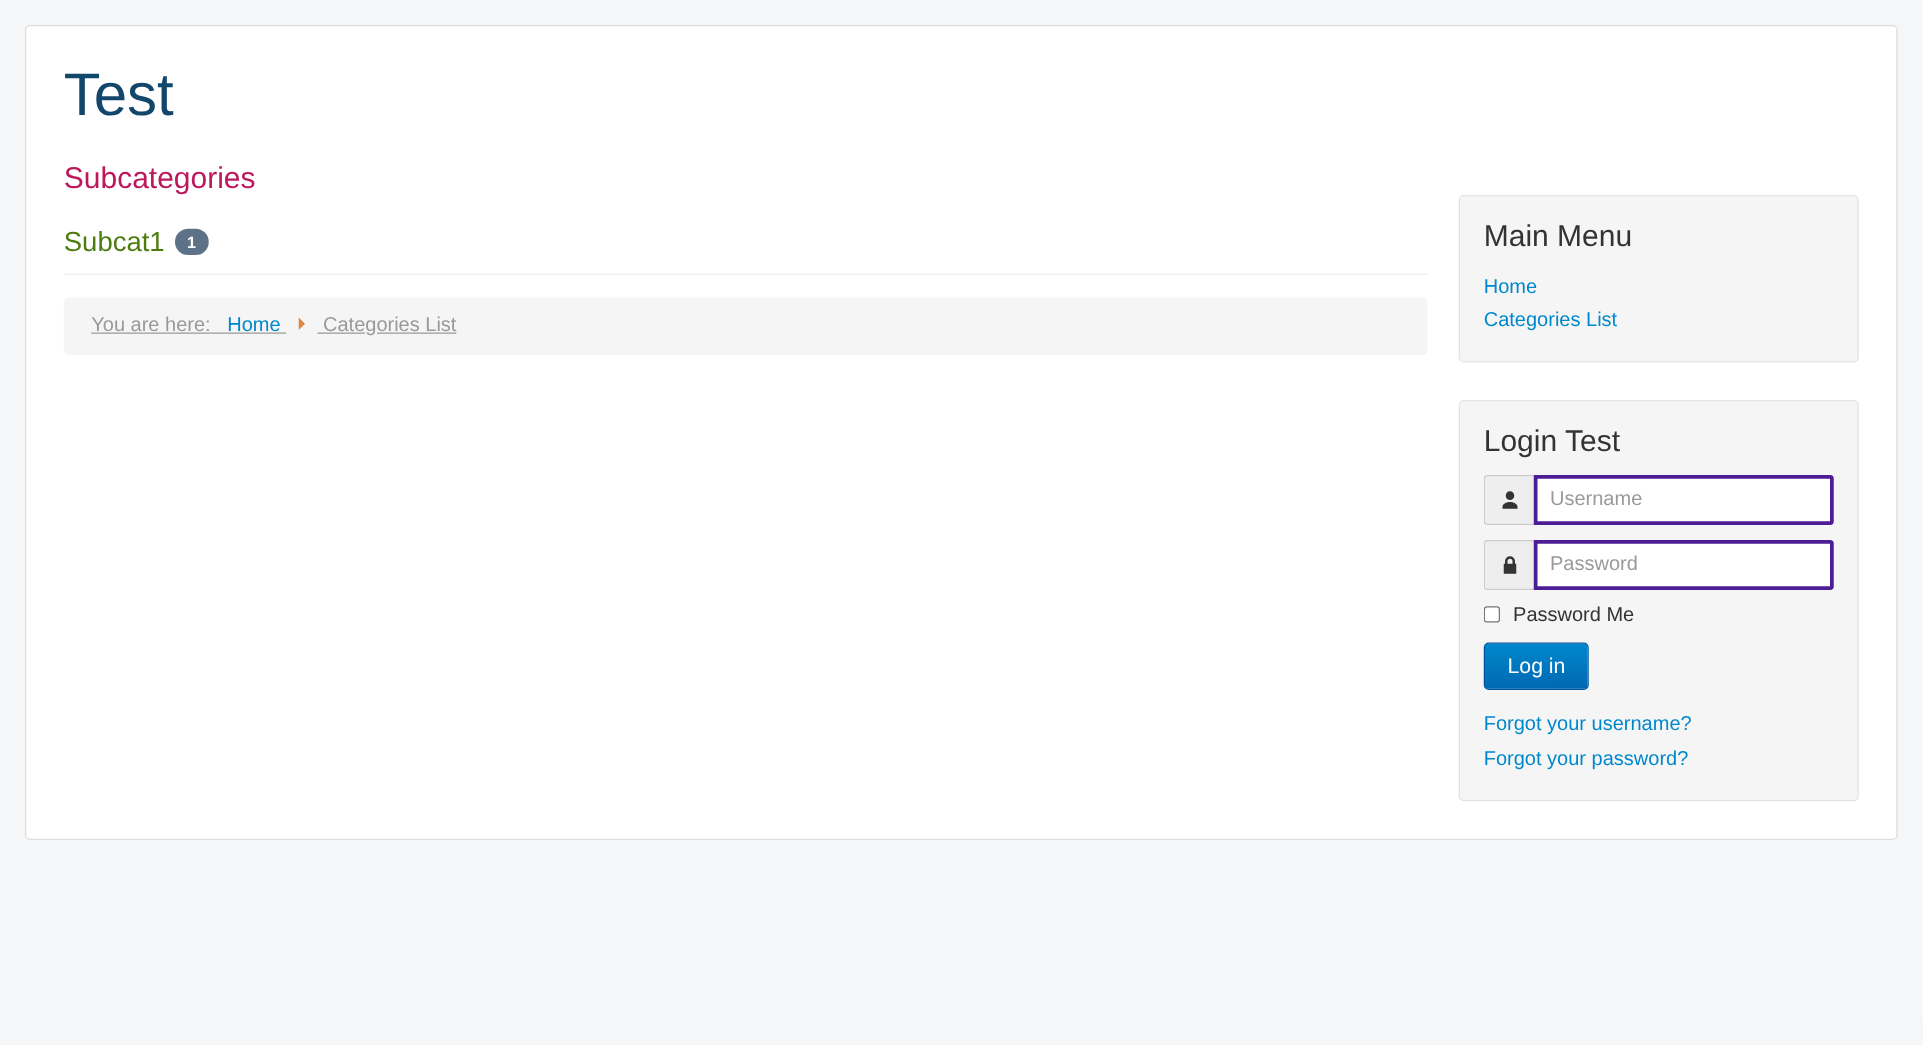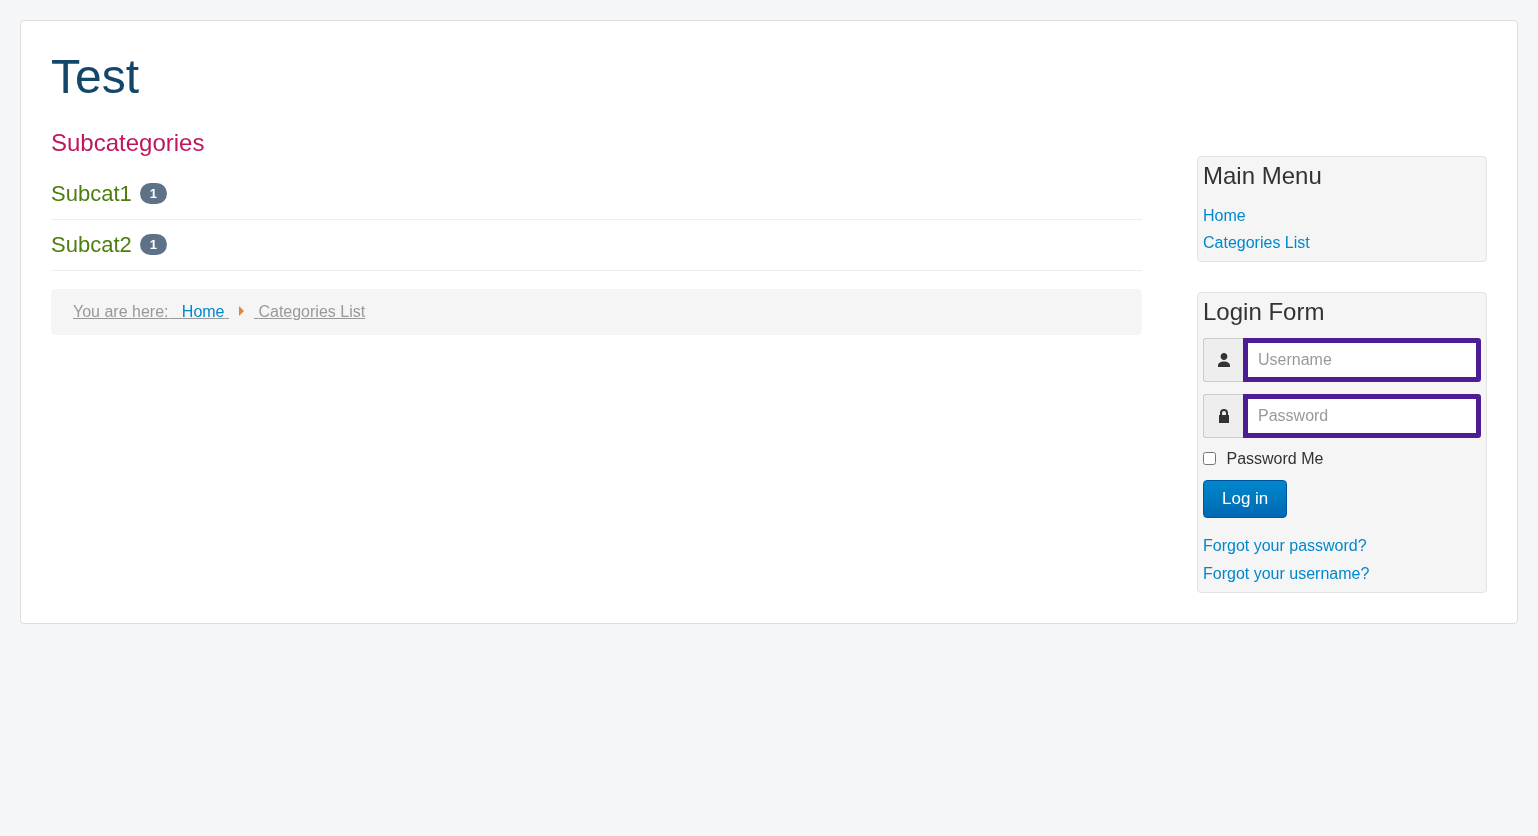--- a/index.html
+++ b/index.html
@@ -78,23 +78,22 @@
   border-left: 5px solid #e0863f;
   margin: 0 10px;
   vertical-align: 1px;
 }
 .breadcrumb .current { color: #999; }
 
 .well {
   background: #f5f5f5;
   border: 1px solid #e3e3e3;
   border-radius: 4px;
-  padding: 5px;
+  padding: 19px;
   margin-top: 115px;
-  margin-left: 30px;
 }
 .well + .well { margin-top: 30px; }
 .well h3 {
   font-size: 24px;
   font-weight: 500;
   color: #333;
   margin-bottom: 12px;
 }
 .menu-list { list-style: none; }
 .menu-list li a {
@@ -113,21 +112,21 @@
   border-radius: 3px 0 0 3px;
   display: flex;
   align-items: center;
   justify-content: center;
   color: #333;
 }
 .input-group input {
   flex: 1;
   padding: 8px 10px;
   font-size: 16px;
-  border: 5px solid #4c1d95;
+  border: 3px solid #4c1d95;
   border-radius: 0 3px 3px 0;
   color: #0f172a;
   min-width: 0;
 }
 .input-group input::placeholder { color: #999; }
 .checkbox-row { margin-bottom: 12px; font-size: 16px; color: #333; }
 .checkbox-row input { margin-right: 6px; vertical-align: -1px; }
 
 .btn-primary {
   background: linear-gradient(#08c, #0068b3);
@@ -151,24 +150,20 @@
   <div class="layout">
     <div class="main">
 
       <h1 class="page-title">Test</h1>
 
       <h3 class="section-head">Subcategories</h3>
 
       <ul class="subcat-list">
         <li>
           <a href="#">Subcat1</a>
-          <span class="badge">1</span>
-        </li>
-        <li>
-          <a href="#">Subcat2</a>
           <span class="badge">1</span>
         </li>
       </ul>
 
       <div class="breadcrumb">
         <span>You are here:</span>&nbsp;&nbsp;
         <a href="#">Home</a>
         <span class="bc-sep"></span>
         <span class="current">Categories List</span>
       </div>
@@ -179,21 +174,21 @@
 
       <div class="well">
         <h3>Main Menu</h3>
         <ul class="menu-list">
           <li><a href="#">Home</a></li>
           <li><a href="#">Categories List</a></li>
         </ul>
       </div>
 
       <div class="well">
-        <h3>Login Form</h3>
+        <h3>Login Test</h3>
 
         <div class="input-group">
           <span class="input-addon">
             <svg class="icon" viewBox="0 0 16 16">
                 <path fill="#333" d="M8 8c1.9 0 3.4-1.6 3.4-3.5S9.9 1 8 1 4.6 2.6 4.6 4.5 6.1 8 8 8zm0 1.5c-2.7 0-6 1.4-6 4V15h12v-1.5c0-2.6-3.3-4-6-4z"></path>
               </svg>
           </span>
           <input type="text" placeholder="Username" style="">
         </div>
 
@@ -207,20 +202,20 @@
         </div>
 
         <div class="checkbox-row">
           <input type="checkbox" style="">
           <span>Password Me</span>
         </div>
 
         <button class="btn-primary">Log in</button>
 
         <ul class="link-list">
+          <li><a href="#">Forgot your username?</a></li>
           <li><a href="#">Forgot your password?</a></li>
-          <li><a href="#">Forgot your username?</a></li>
         </ul>
       </div>
 
     </div>
   </div>
 </div>
 
 </body></html>

